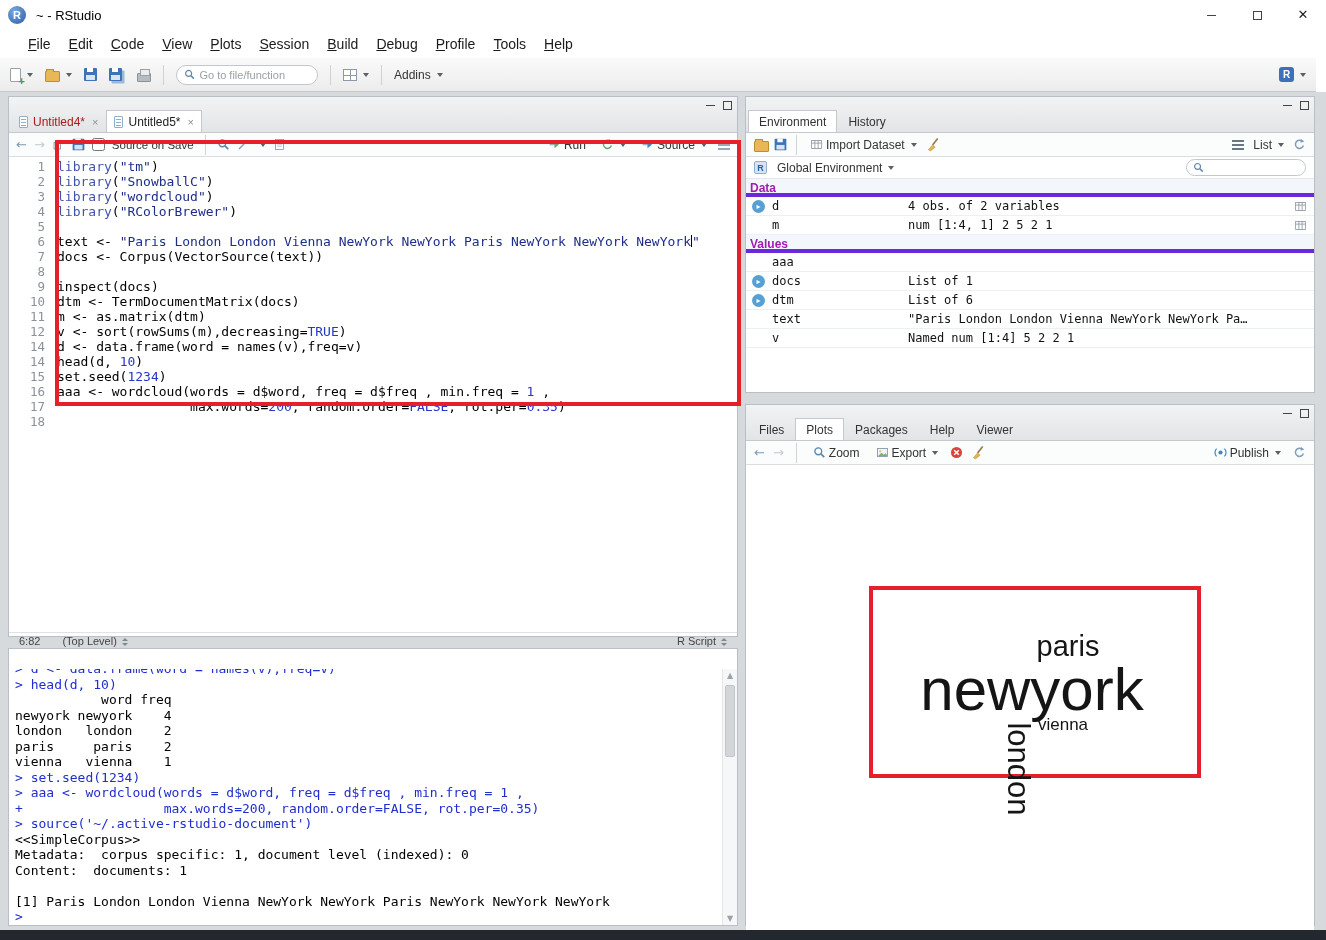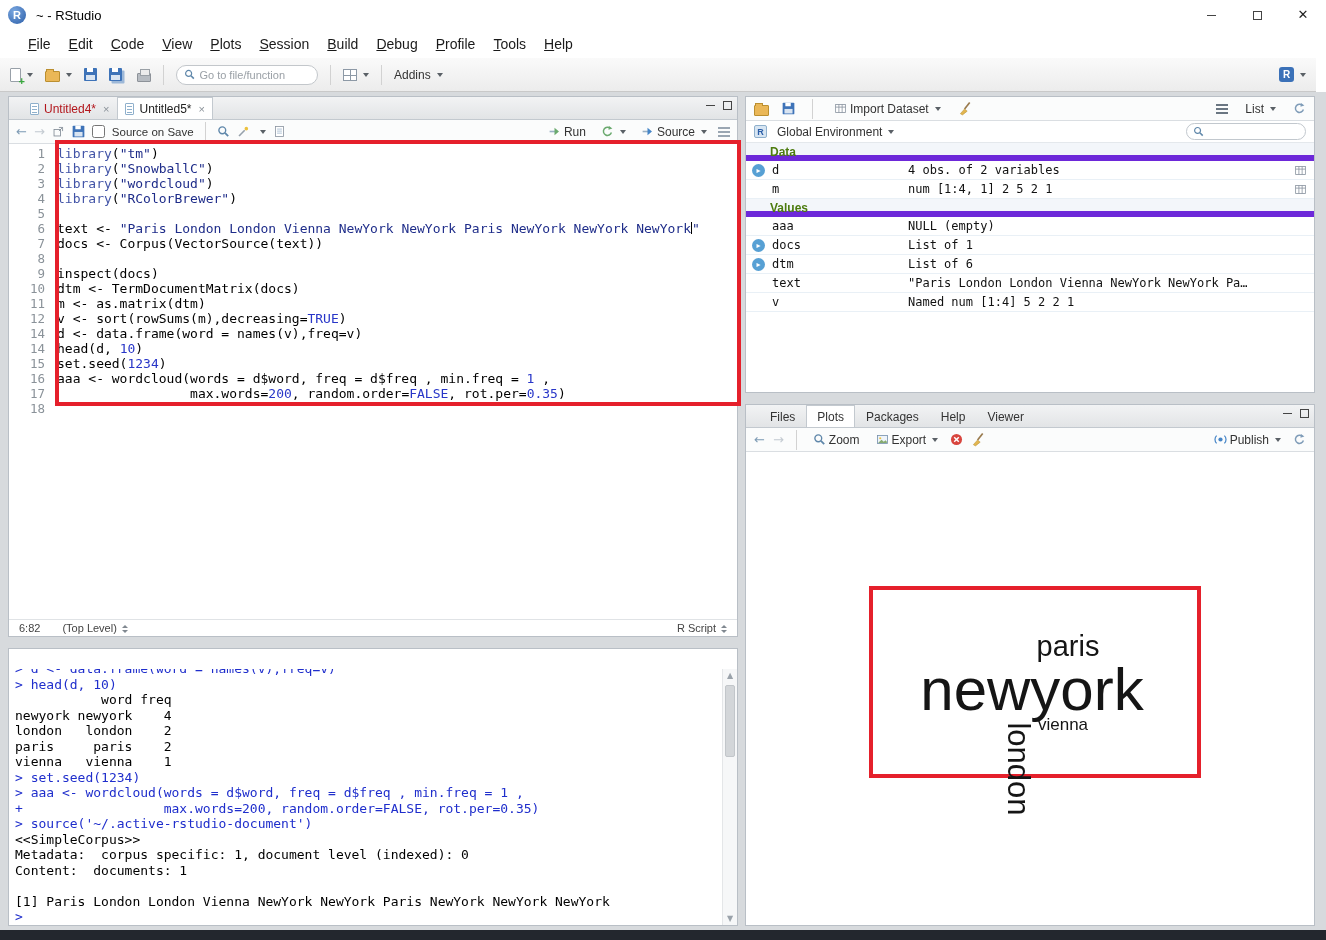--- a/index.html
+++ b/index.html
@@ -80,22 +80,22 @@
   .ud .d { border-top:3px solid #808890; }
 
   
   .workspace { position:absolute; left:0; top:92px; width:1326px; height:840px; background:#d7dadd; }
   .pane { position:absolute; background:#fff; border:1px solid #b9bfc6; }
   #source-pane  { left:8px;   top:96px;  width:730px; height:541px; }
   #console-pane { left:8px;   top:648px; width:730px; height:278px; }
   #env-pane     { left:745px; top:96px;  width:570px; height:297px; }
   #plots-pane   { left:745px; top:404px; width:570px; height:522px; }
 
-  .tabbar { height:23px; background:linear-gradient(#f2f3f4,#e2e4e6); border-bottom:1px solid #c3c9cf;
-            display:flex; align-items:flex-end; padding-left:13px; position:relative; }
+  .tabbar { height:36px; background:linear-gradient(#f2f3f4,#e2e4e6); border-bottom:1px solid #c3c9cf;
+            display:flex; align-items:flex-end; padding-left:2px; position:relative; }
   .tab { height:22px; display:flex; align-items:center; gap:5px; padding:0 7px; font-size:12px;
          color:#333; border:1px solid transparent; border-bottom:none; cursor:default; }
   .tab.active { background:#fff; border-color:#c3c9cf; }
   .tab:not(.active) .tab-label { color:#b3161c; }
   .tab.active .tab-label { color:#222; }
   .tab-close { color:#8a9299; font-size:11px; margin-left:2px; }
   .ic-file { width:9px; height:12px; background:#fff; border:1px solid #8fb0cc; border-radius:1px; position:relative; }
   .ic-file::after { content:''; position:absolute; left:1px; top:2px; right:1px; height:1px;
                     background:#8fb0cc; box-shadow:0 3px 0 #8fb0cc, 0 6px 0 #8fb0cc; }
   .ptab { height:22px; display:flex; align-items:center; padding:0 10px; font-size:12px; color:#333;
@@ -125,29 +125,29 @@
   #console-lines { margin-top:-8px; padding-left:6px; font:13px/15.5px "DejaVu Sans Mono",monospace; white-space:pre; }
   .kin { color:#1f2ecc; } .kout { color:#000; }
   .scrollv { position:absolute; top:20px; right:0; bottom:0; width:15px; background:#f6f7f8; border-left:1px solid #e4e6e8; }
   .scrollv .sarrow { position:absolute; left:0; width:100%; text-align:center; font-size:8px; color:#9aa2aa;
                      font-family:"DejaVu Sans",sans-serif; }
   .scrollv .up { top:2px; } .scrollv .dn { bottom:2px; }
   .scrollv .thumb { position:absolute; top:16px; left:2px; width:10px; height:72px;
                     background:#d3d6d9; border:1px solid #c2c6ca; border-radius:2px; }
 
   
-  .envtb { height:24px; display:flex; align-items:center; gap:13px; padding:0 8px;
+  .envtb { height:24px; display:flex; align-items:center; gap:5px; padding:0 8px;
            border-bottom:1px solid #dadee2; background:#fbfcfc; font-size:11.5px; color:#333; }
   .scoperow { height:22px; display:flex; align-items:center; gap:6px; padding:0 8px;
               border-bottom:1px solid #e4e8ec; font-size:11.5px; color:#333; }
   .minisearch { margin-left:auto; width:120px; height:17px; border:1px solid #c2c8ce; border-radius:9px;
                 background:#fff; display:flex; align-items:center; gap:3px; padding:0 6px; }
   .minisearch input { border:none; outline:none; width:100%; font-size:11px; background:transparent; }
-  .env-sec { height:18px; line-height:18px; background:#f3f6fa; border-bottom:6px solid #6d28d9;
-             font:bold 12px/18px "Liberation Sans",sans-serif; padding-left:24px; color:#4d7c0f; }
+  .env-sec { height:18px; line-height:18px; background:#f3f6fa; border-bottom:4px solid #6d28d9;
+             font:bold 12px/18px "Liberation Sans",sans-serif; padding-left:4px; color:#a21caf; }
   .env-row { position:relative; height:19px; border-bottom:1px solid #e9f0f6;
              font:12px/19px "DejaVu Sans Mono",monospace; color:#111; }
   .env-name { position:absolute; left:26px; }
   .env-val  { position:absolute; left:162px; right:30px; overflow:hidden; white-space:pre; }
   .env-grid { position:absolute; right:7px; top:3px; }
 
   
   .ptb { height:24px; display:flex; align-items:center; gap:8px; padding:0 8px;
          border-bottom:1px solid #dadee2; background:#fbfcfc; font-size:11.5px; color:#333; }
   .plot-body { position:relative; height:473px; background:#fff; }
@@ -399,20 +399,28 @@
       <div id="console-lines"><div class="kline kin">&gt; d &lt;- data.frame(word = names(v),freq=v)</div><div class="kline kin">&gt; head(d, 10)</div><div class="kline kout">           word freq</div><div class="kline kout">newyork newyork    4</div><div class="kline kout">london   london    2</div><div class="kline kout">paris     paris    2</div><div class="kline kout">vienna   vienna    1</div><div class="kline kin">&gt; set.seed(1234)</div><div class="kline kin">&gt; aaa &lt;- wordcloud(words = d$word, freq = d$freq , min.freq = 1 ,</div><div class="kline kin">+                  max.words=200, random.order=FALSE, rot.per=0.35)</div><div class="kline kin">&gt; source('~/.active-rstudio-document')</div><div class="kline kout">&lt;&lt;SimpleCorpus&gt;&gt;</div><div class="kline kout">Metadata:  corpus specific: 1, document level (indexed): 0</div><div class="kline kout">Content:  documents: 1</div><div class="kline kout">&nbsp;</div><div class="kline kout">[1] Paris London London Vienna NewYork NewYork Paris NewYork NewYork NewYork</div><div class="kline kin">&gt; </div></div>
     </div>
     <div class="scrollv">
       <span class="sarrow up">▲</span>
       <span class="thumb"></span>
       <span class="sarrow dn">▼</span>
     </div>
   </div>
 
   <div class="pane" id="env-pane">
+    <div class="tabbar" id="env-tabs">
+      <div class="ptab active">Environment</div>
+        <div class="ptab">History</div>
+        <div class="pane-btns">
+        <span class="mini-bar"></span>
+        <span class="mini-box"></span>
+      </div>
+    </div>
     <div class="envtb">
       <span class="ic ic-folder"></span>
       <span class="ic ic-save sm"></span>
       <div class="vsep"></div>
       <div class="tbtn">
         <svg class="svgic sm">
             <use href="#i-table"></use>
           </svg>
         <span>Import Dataset</span>
         <span class="caret"></span>
@@ -456,21 +464,20 @@
         <div class="env-row">
           <span class="env-name">m</span>
           <span class="env-val">num [1:4, 1] 2 5 2 1</span>
           <svg class="svgic sm env-grid">
             <use href="#i-table"></use>
           </svg>
         </div>
         <div class="env-sec">Values</div>
         <div class="env-row">
           <span class="env-name">aaa</span>
-          <span class="env-val">NULL (empty)</span>
         </div>
         <div class="env-row">
           <span class="expander">▸</span>
           <span class="env-name">docs</span>
           <span class="env-val">List of 1</span>
         </div>
         <div class="env-row">
           <span class="expander">▸</span>
           <span class="env-name">dtm</span>
           <span class="env-val">List of 6</span>

